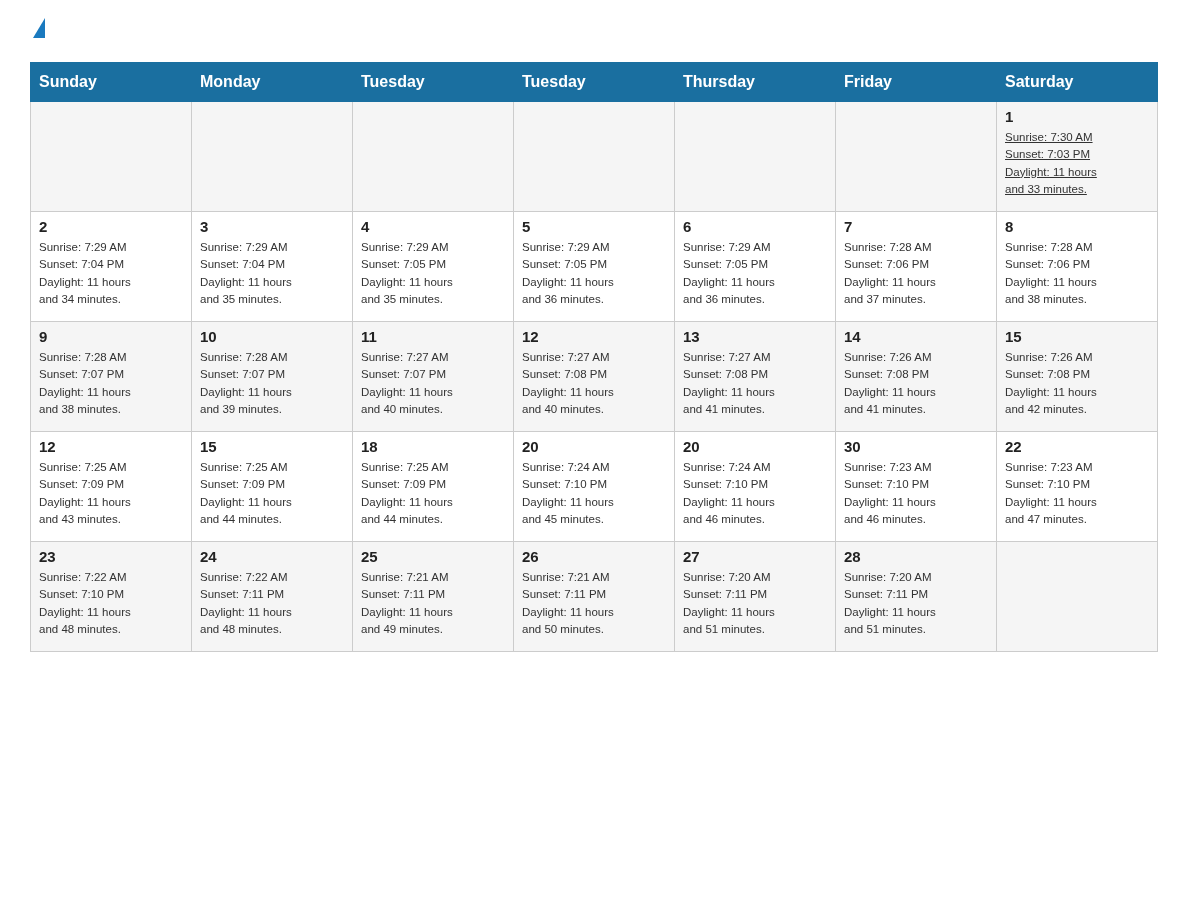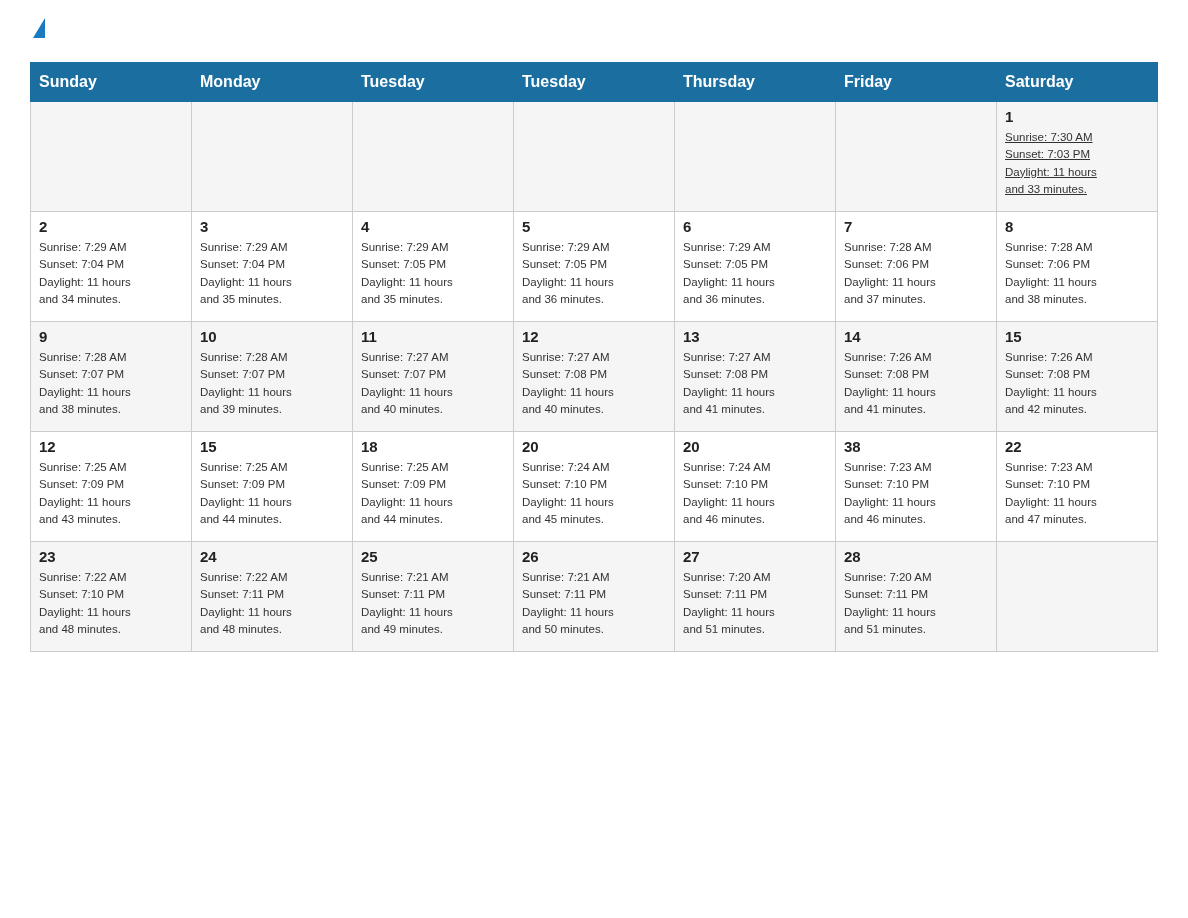--- a/index.html
+++ b/index.html
@@ -276,21 +276,21 @@
 and 45 minutes.</div>
         </td>
         <td>
           <div class="day-num">20</div>
           <div class="day-info" style="white-space: pre-line;">Sunrise: 7:24 AM
 Sunset: 7:10 PM
 Daylight: 11 hours
 and 46 minutes.</div>
         </td>
         <td>
-          <div class="day-num">38</div>
+          <div class="day-num">30</div>
           <div class="day-info" style="white-space: pre-line;">Sunrise: 7:23 AM
 Sunset: 7:10 PM
 Daylight: 11 hours
 and 46 minutes.</div>
         </td>
         <td>
           <div class="day-num">22</div>
           <div class="day-info" style="white-space: pre-line;">Sunrise: 7:23 AM
 Sunset: 7:10 PM
 Daylight: 11 hours

